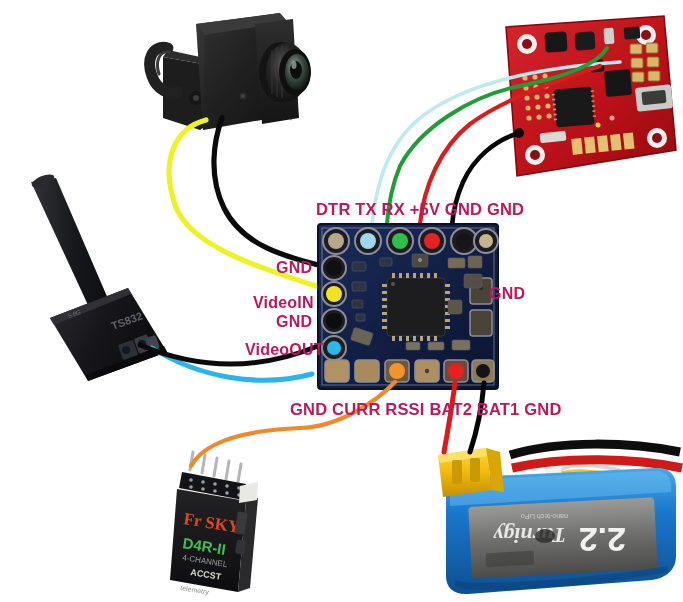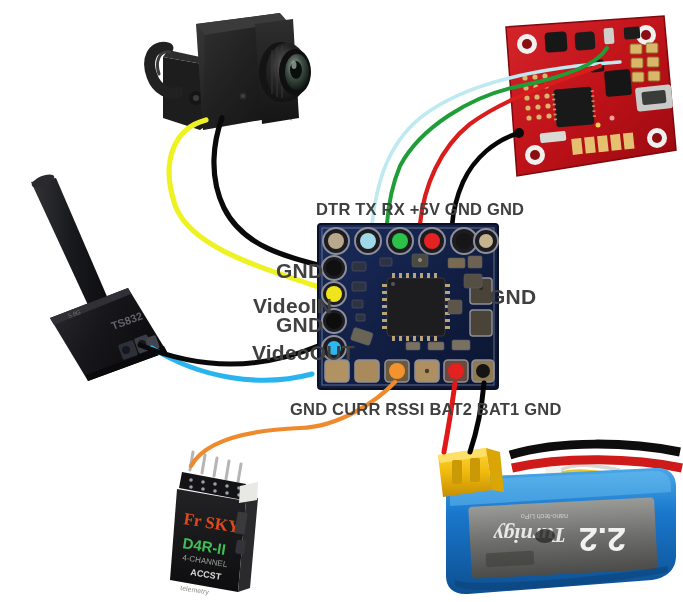--- a/index.html
+++ b/index.html
@@ -4,24 +4,24 @@
 <title>FPV OSD Wiring Diagram</title>
 <style>
   html,body{margin:0;padding:0;background:#ffffff;}
   body{
     font-family:"Liberation Sans", sans-serif;
     width:683px;height:602px;overflow:hidden;position:relative;
   }
   #stage{position:absolute;left:0;top:0;width:683px;height:602px;background:#fff;}
   .lbl{
     position:absolute;font-family:"Liberation Sans",sans-serif;
-    font-weight:bold;color:#404040;white-space:nowrap;letter-spacing:.2px;
+    font-weight:bold;color:#be185d;white-space:nowrap;letter-spacing:.2px;
   }
   .lbl.sz16{font-size:16.5px;}
-  .lbl.sz15{font-size:21px;}
+  .lbl.sz15{font-size:16px;}
   svg{position:absolute;left:0;top:0;}
   .wire{fill:none;stroke-linecap:round;}
 </style>
 </head>
 <body>
 
 <div id="stage">
 
   <svg width="683" height="602" viewBox="0 0 683 602">
     <defs>
@@ -415,17 +415,17 @@
     <path class="wire" d="M484,383 C482,406 476,434 470,452" stroke="#050505" stroke-width="5"></path>
   </svg>
 
   <div class="lbl sz16" style="left:316px;top:200px;">DTR TX RX  +5V GND GND</div>
 
   <div class="lbl sz16" style="left:290px;top:400px;text-align:center;">GND CURR RSSI BAT2 BAT1 GND</div>
 
   <div class="lbl sz15" style="left:276px;top:259px;">GND</div>
   <div class="lbl sz15" style="left:253px;top:294px;">VideoIN</div>
   <div class="lbl sz15" style="left:276px;top:313px;">GND</div>
-  <div class="lbl sz15" style="left:245px;top:341px;margin-left:7px;">VideoOUT</div>
+  <div class="lbl sz15" style="left:245px;top:341px;">VideoOUT</div>
 
   <div class="lbl sz15" style="left:489px;top:285px;">GND</div>
 
 </div>
 
 </body></html>

